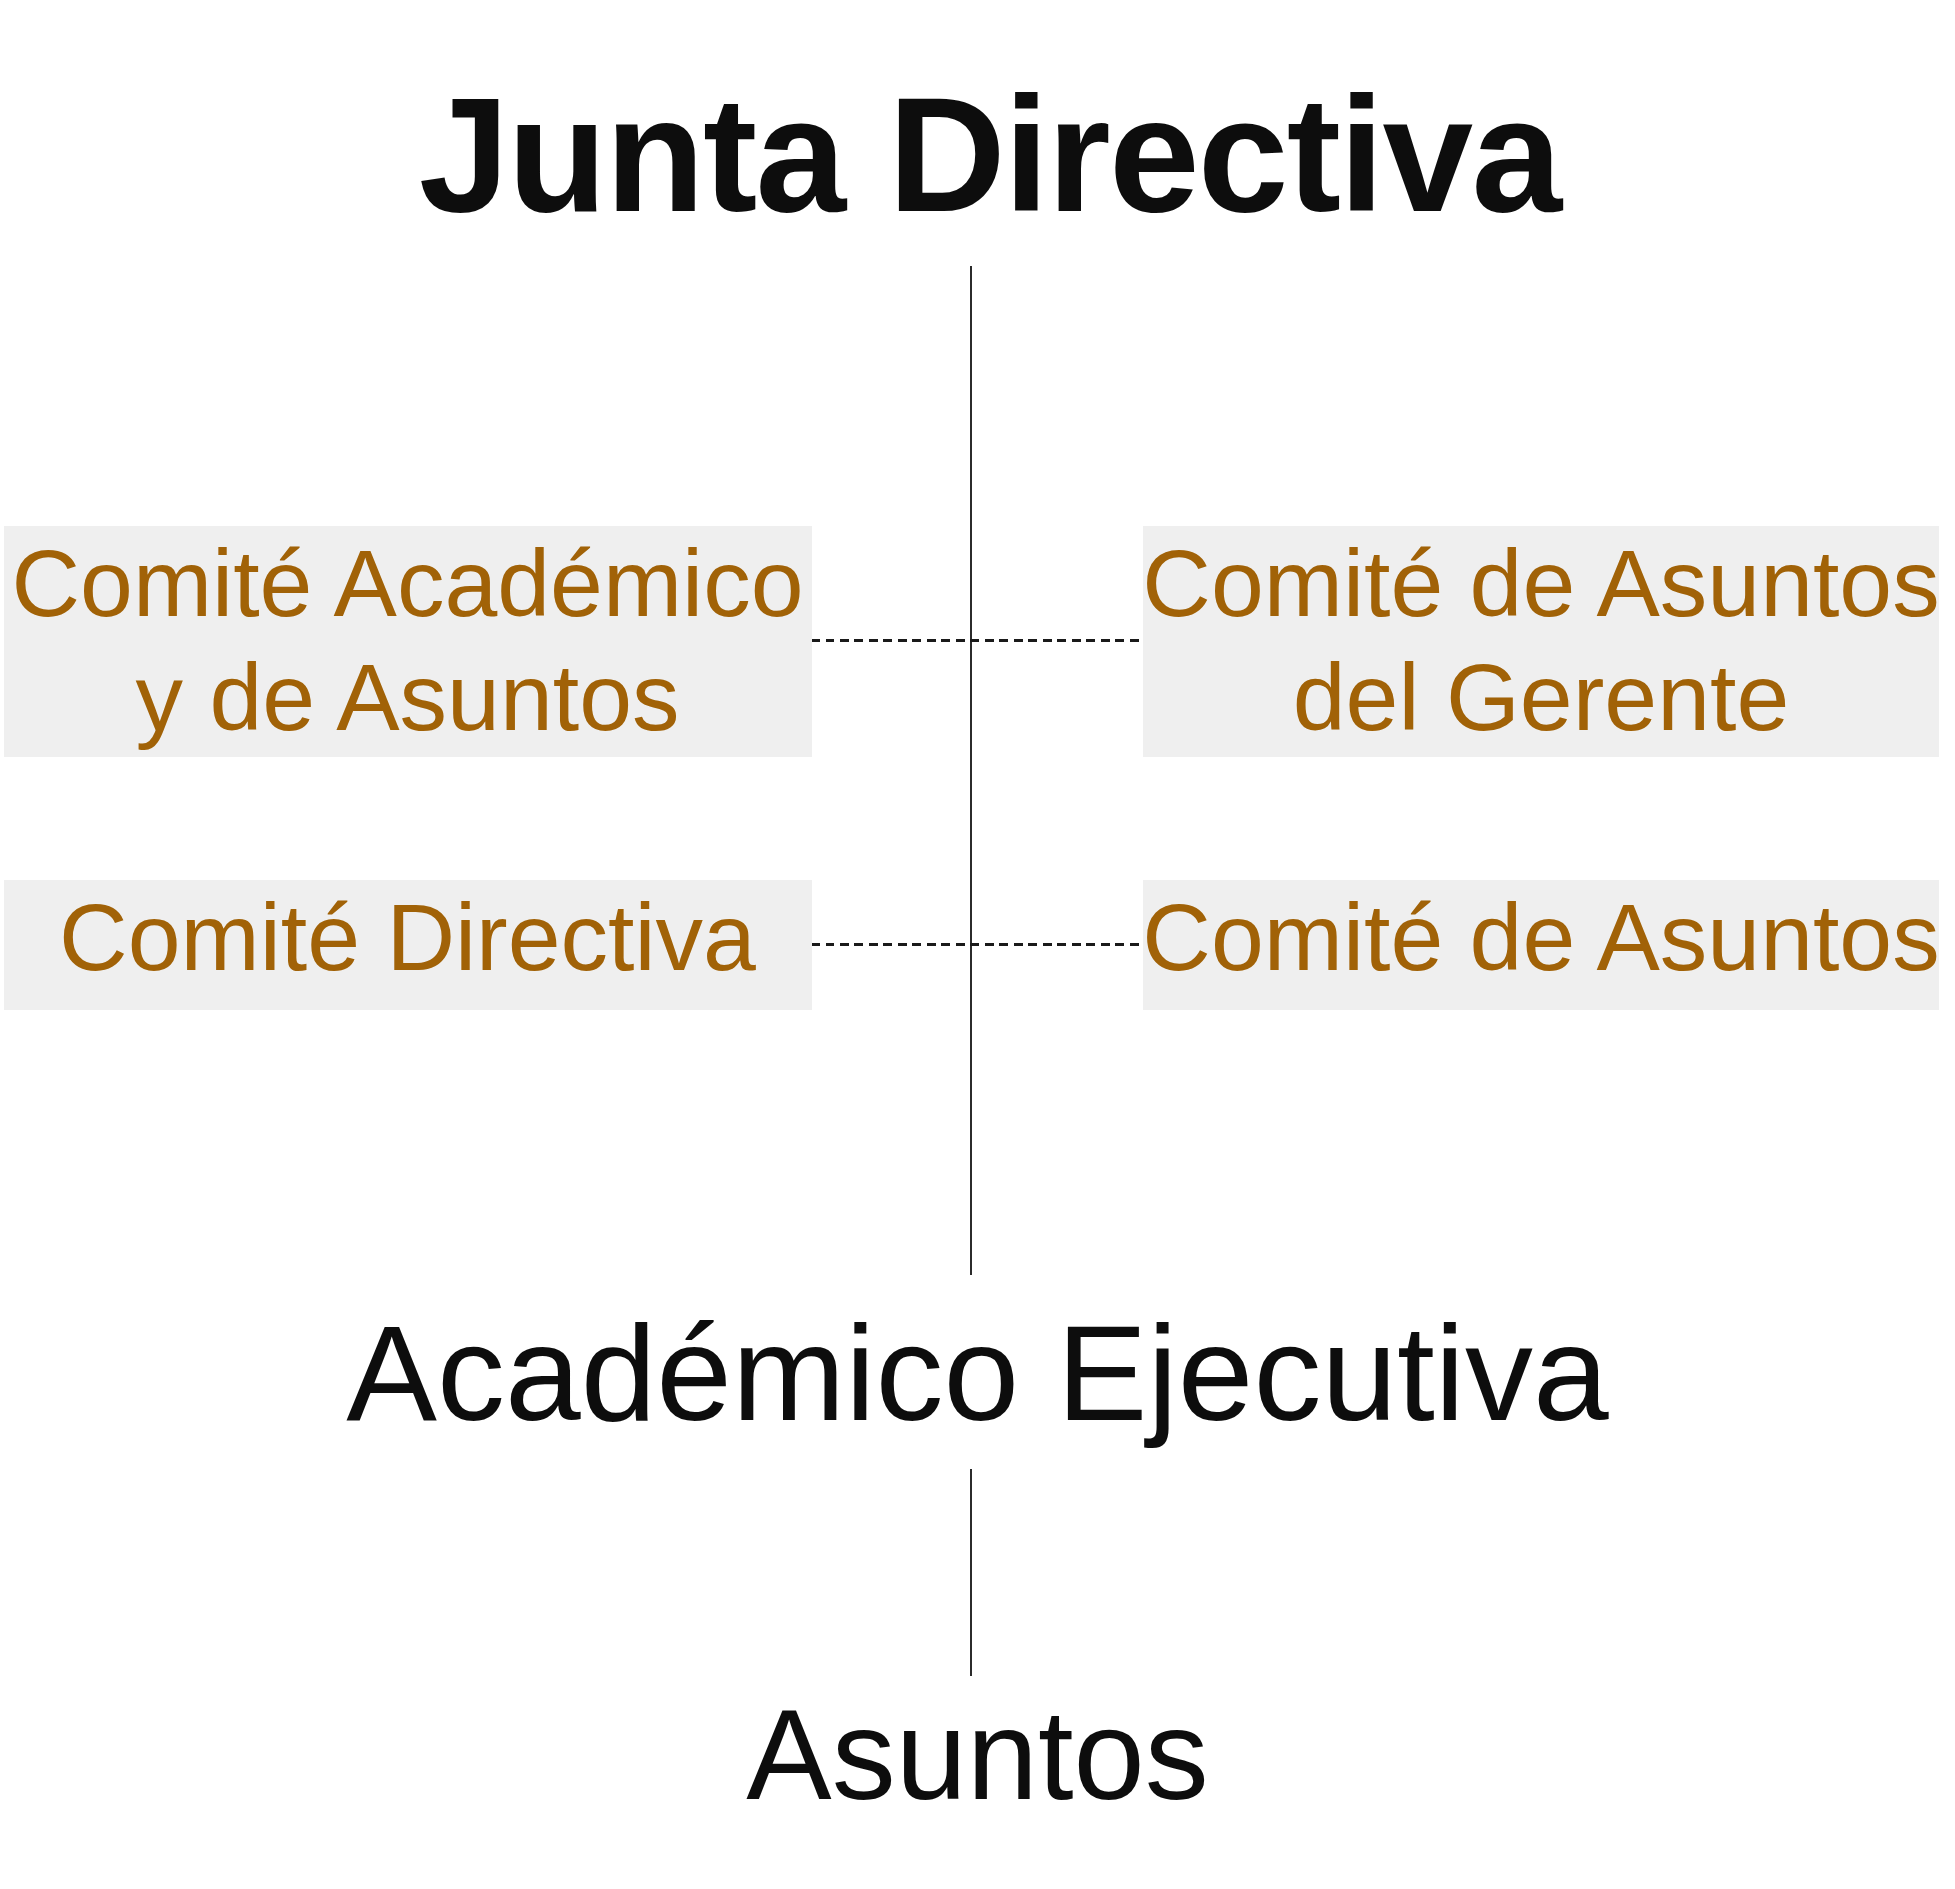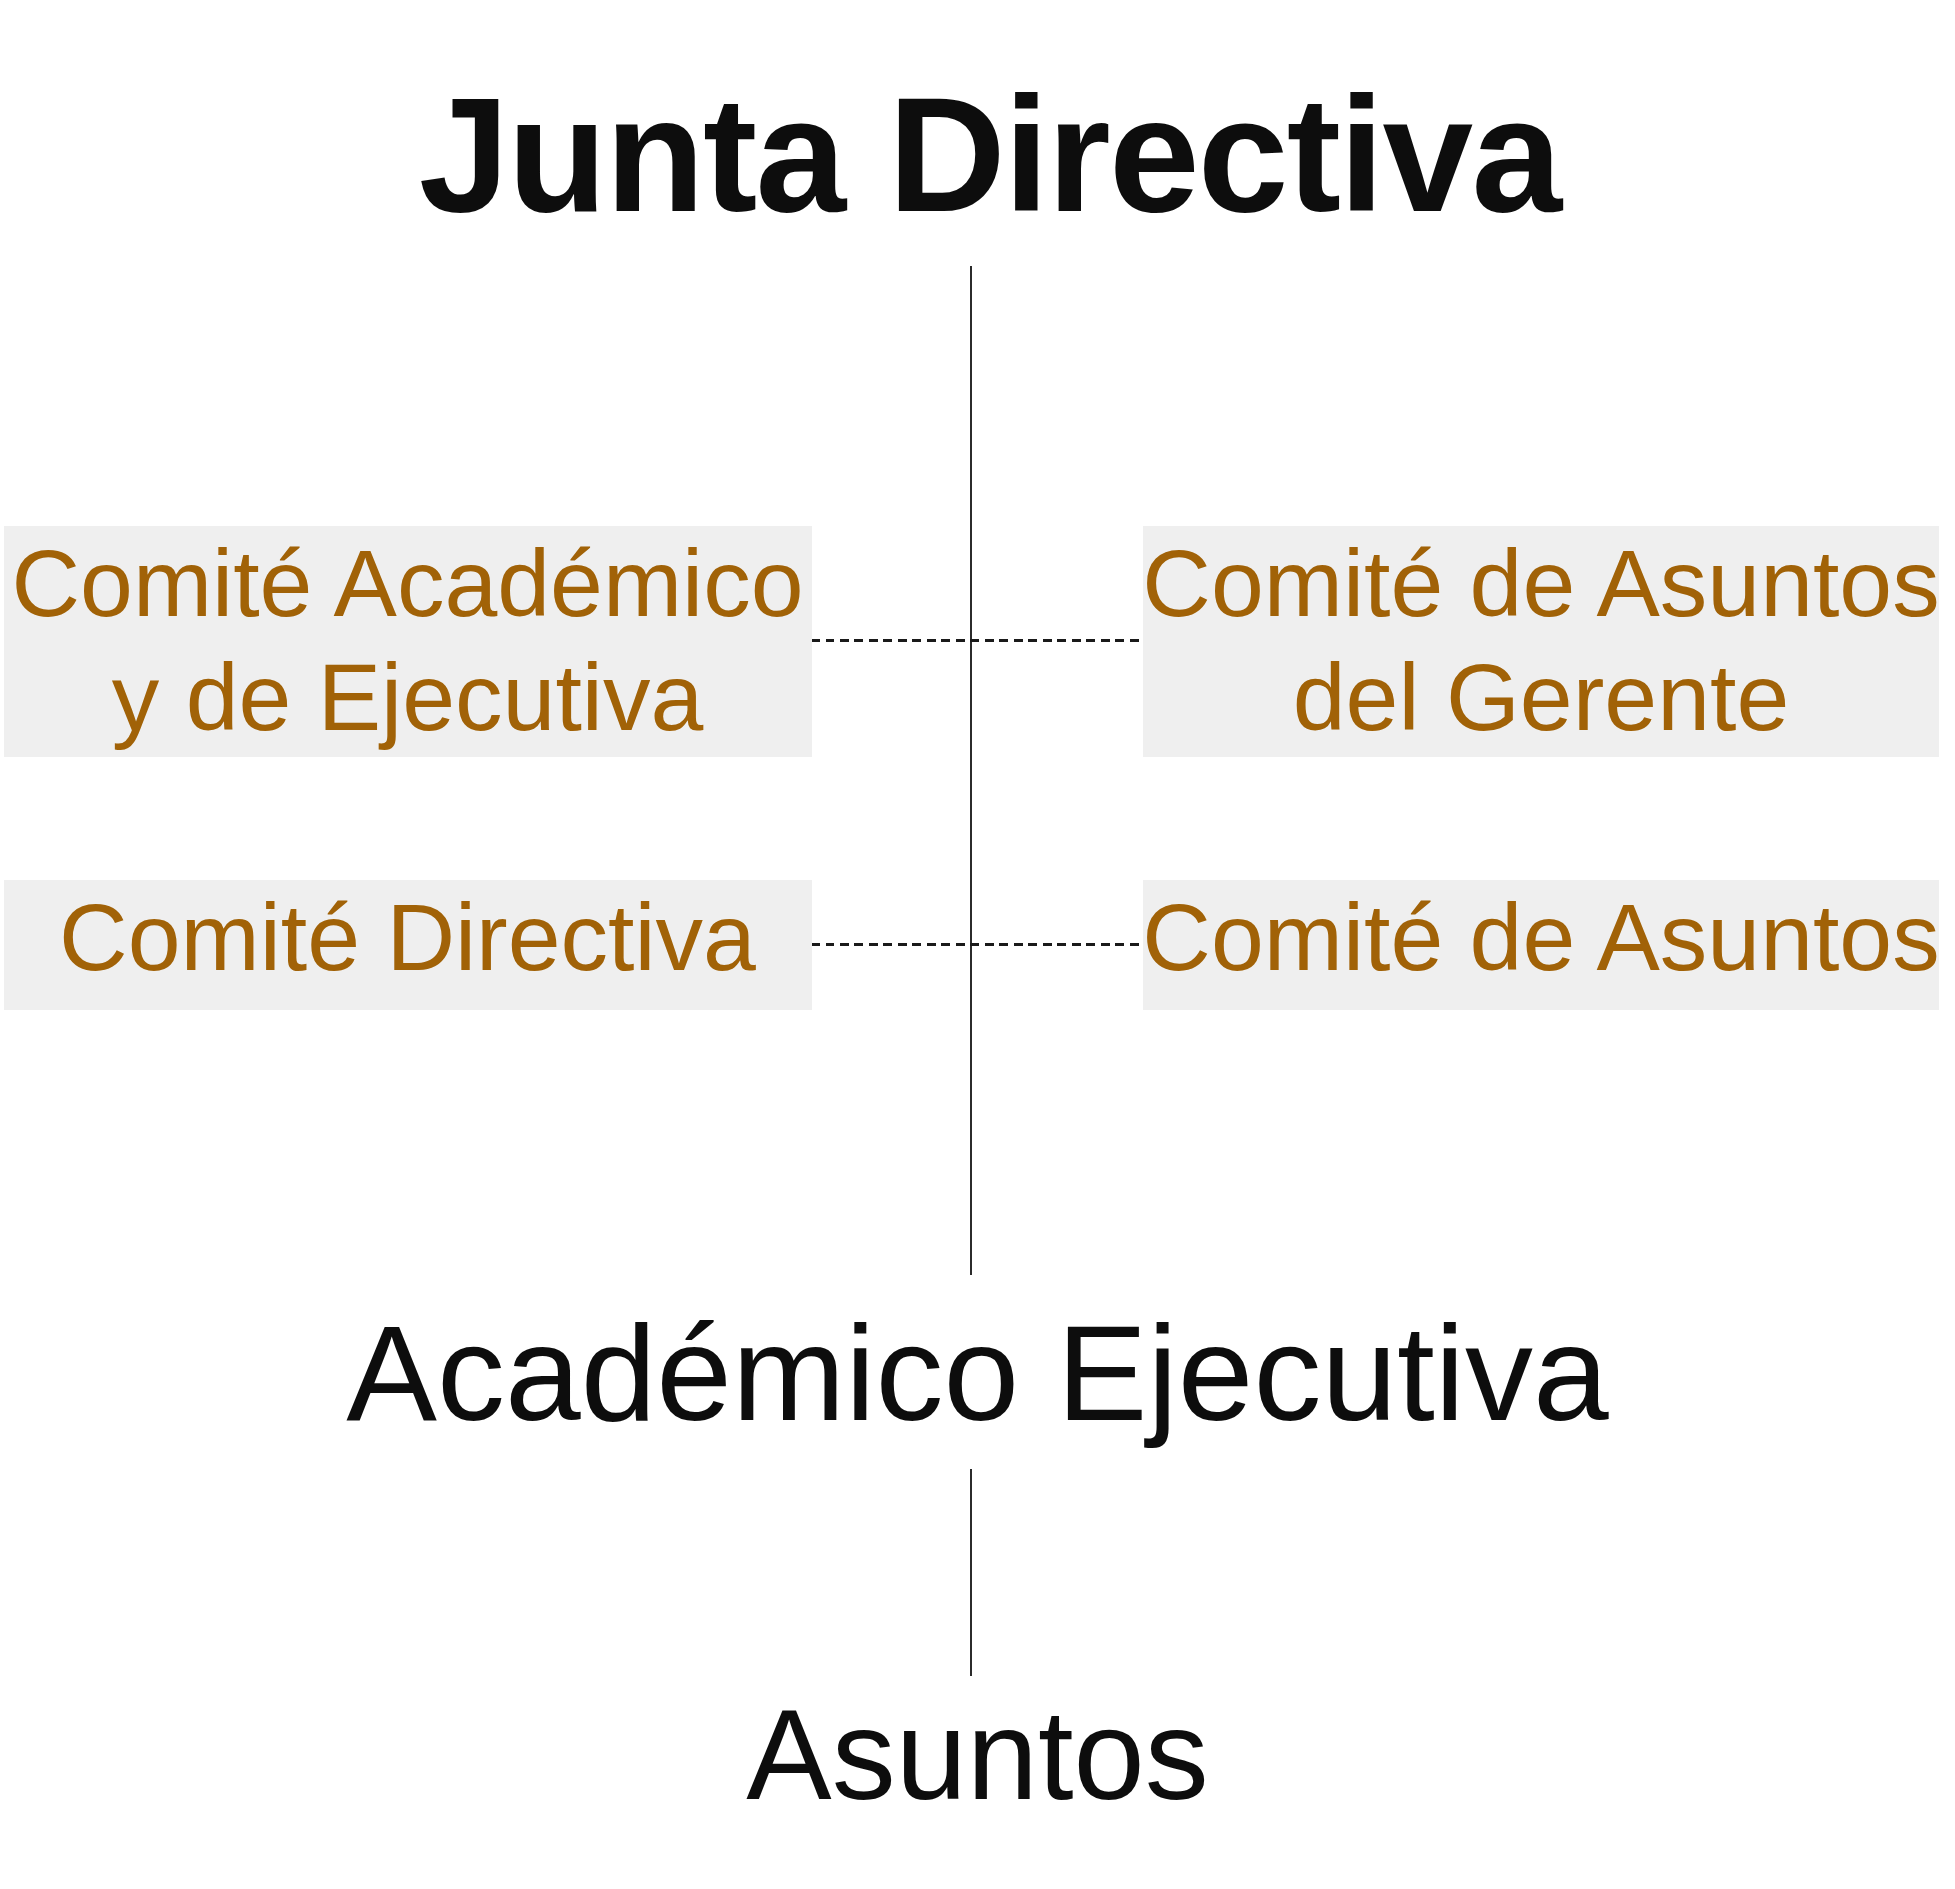--- a/index.html
+++ b/index.html
@@ -97,21 +97,21 @@
   <div class="chart-title">Junta Directiva</div>
 
   <div class="vline" id="vline-top"></div>
 
   <div class="dashed-connector" id="dashed-row1"></div>
 
   <div class="dashed-connector" id="dashed-row2"></div>
 
   <div class="committee-box row1 left-col">
     <span class="box-line">Comité Académico</span>
-    <span class="box-line">y de Ejecutiva</span>
+    <span class="box-line">y de Asuntos</span>
   </div>
 
   <div class="committee-box row1 right-col">
     <span class="box-line">Comité de Asuntos</span>
     <span class="box-line">del Gerente</span>
   </div>
 
   <div class="committee-box row2 left-col">
     <span class="box-line">Comité Directiva</span>
   </div>

